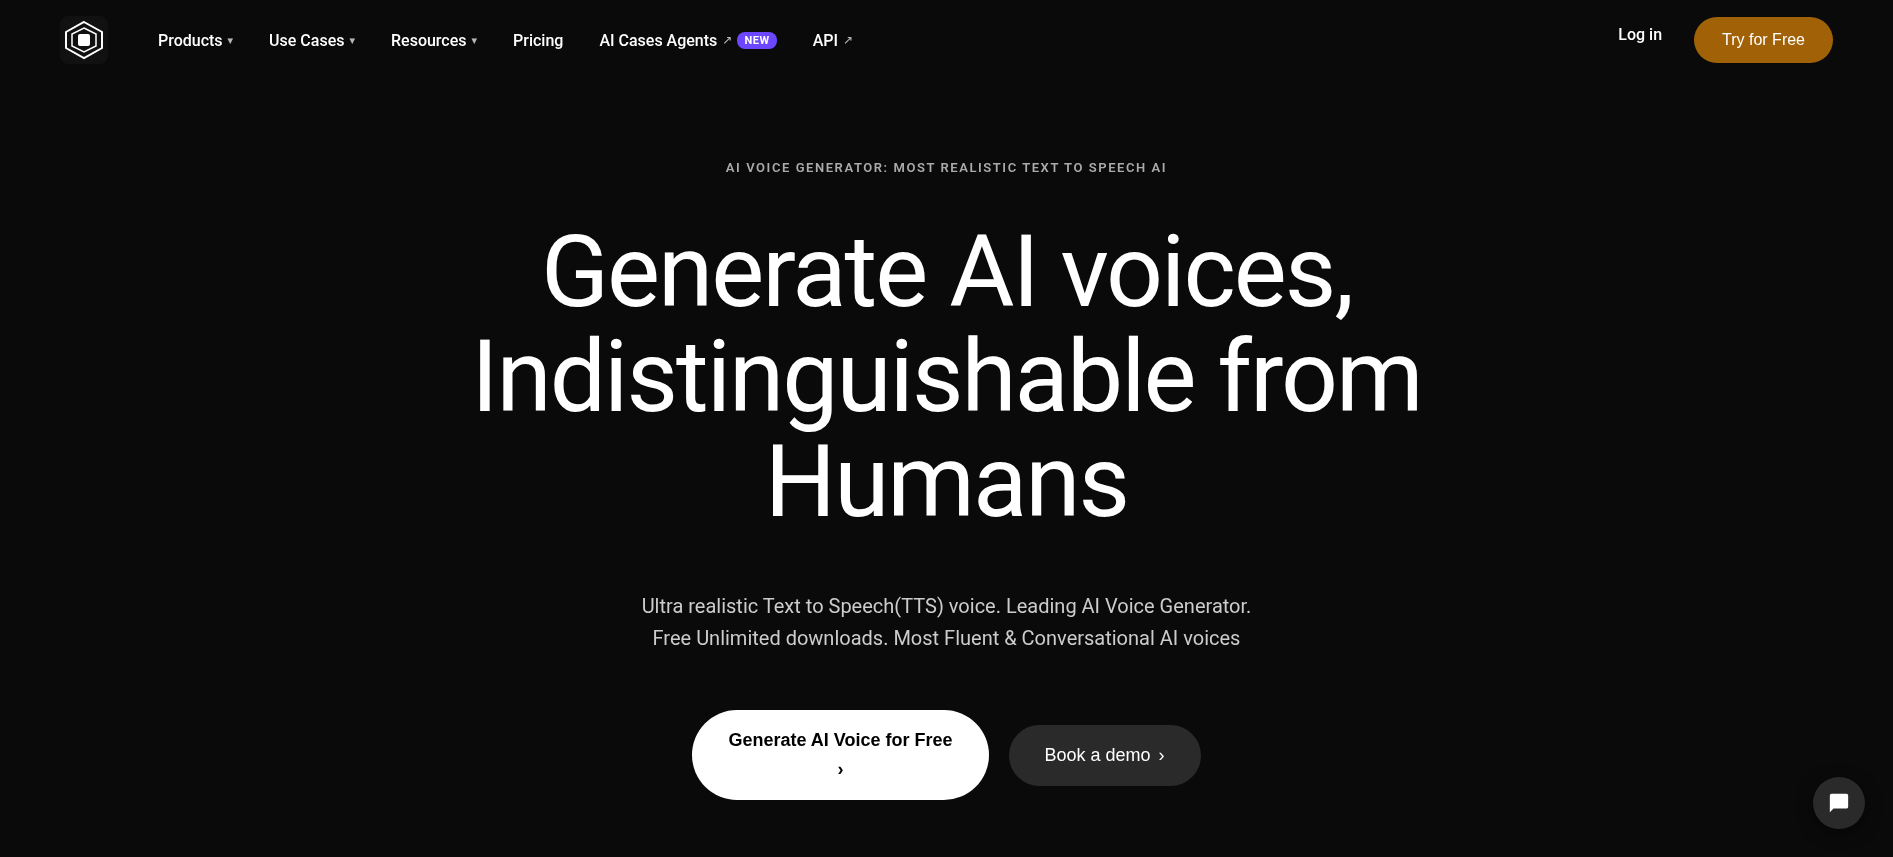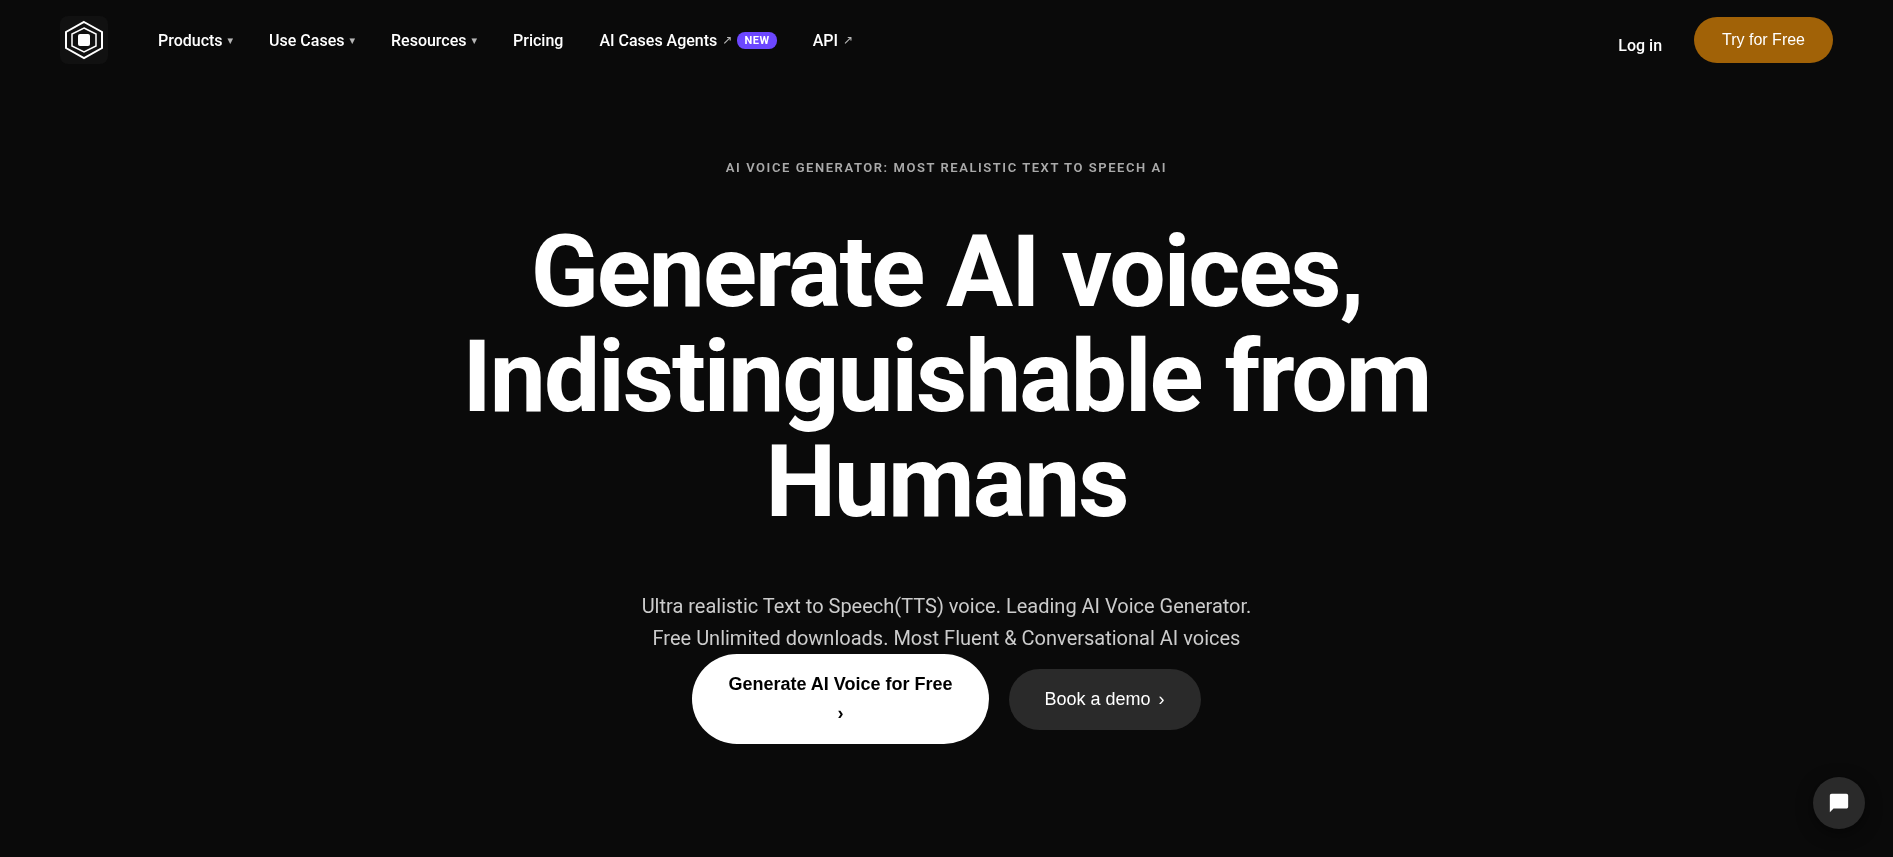--- a/index.html
+++ b/index.html
@@ -82,21 +82,21 @@
       color: #ffffff;
       font-size: 11px;
       font-weight: 700;
       padding: 2px 7px;
       border-radius: 8px;
       letter-spacing: 0.05em;
     }
 
     .nav-right {
       display: flex;
-      align-items: flex-end;
+      align-items: flex-start;
       gap: 16px;
     }
 
     .login-btn {
       color: #ffffff;
       font-size: 16px;
       font-weight: 500;
       cursor: pointer;
       padding: 8px 16px;
       border-radius: 8px;
@@ -130,34 +130,35 @@
       font-size: 13px;
       font-weight: 600;
       letter-spacing: 0.12em;
       color: #aaaaaa;
       text-transform: uppercase;
       margin-bottom: 44px;
     }
 
     .hero-title {
       font-size: 100px;
-      font-weight: 700;
+      font-weight: 400;
       line-height: 1.05;
       color: #ffffff;
       max-width: 1100px;
       margin-bottom: 56px;
       letter-spacing: -2px;
     }
 
     .hero-subtitle {
       font-size: 20px;
       font-weight: 400;
       color: #cccccc;
       line-height: 1.6;
       max-width: 720px;
+      margin-bottom: 56px;
     }
 
     .hero-buttons {
       display: flex;
       align-items: center;
       gap: 20px;
     }
 
     .btn-primary {
       background: #ffffff;

